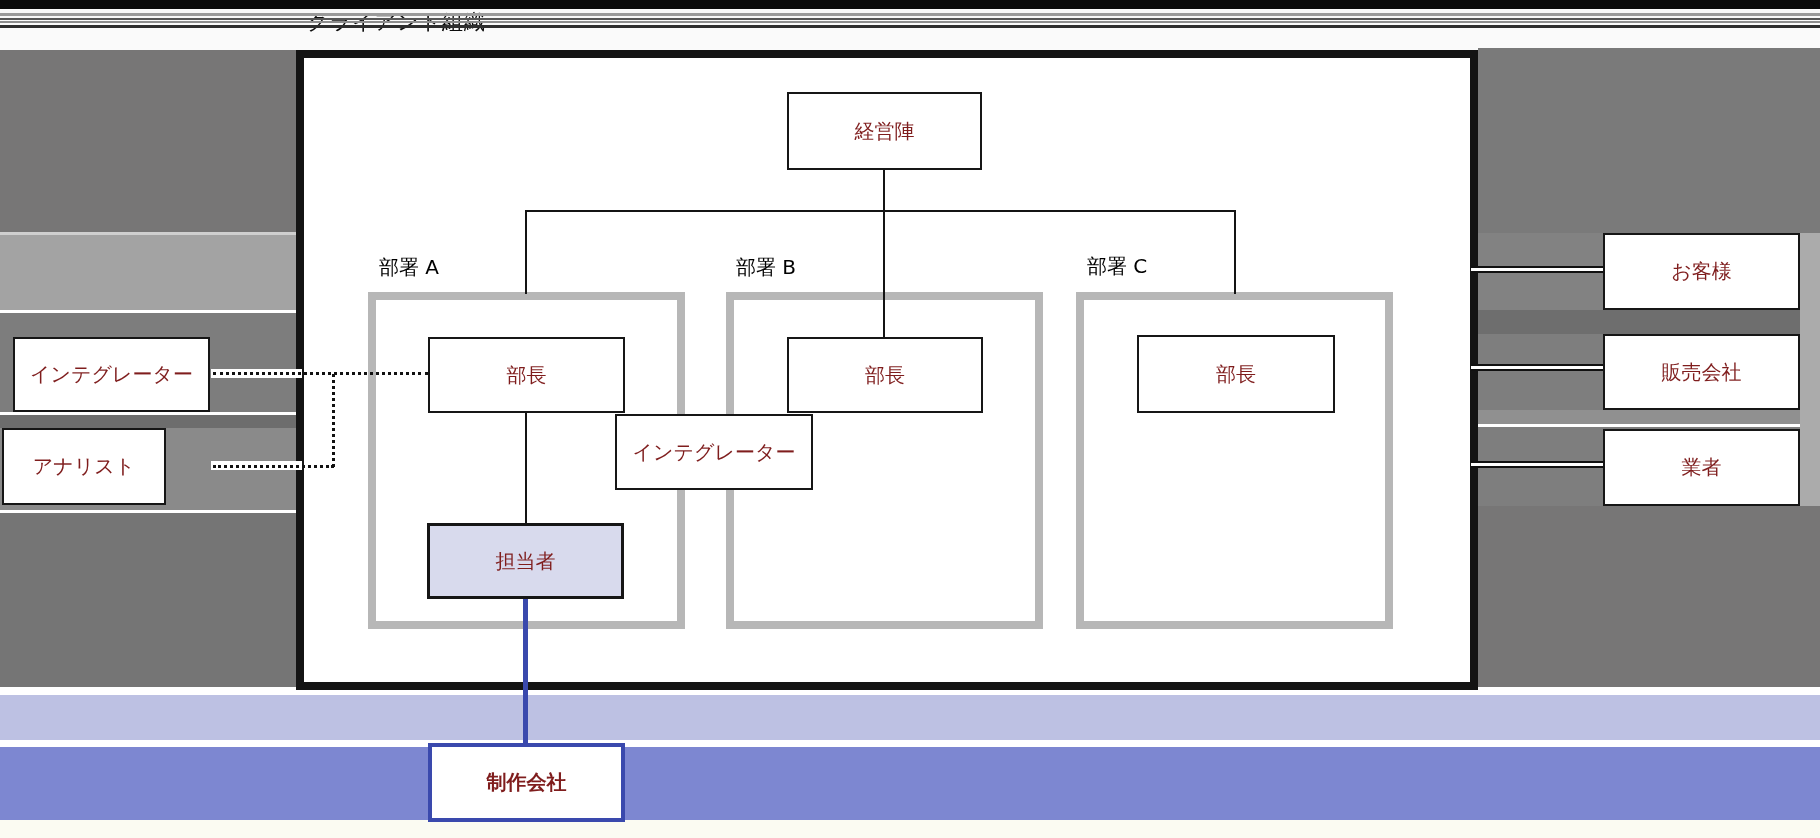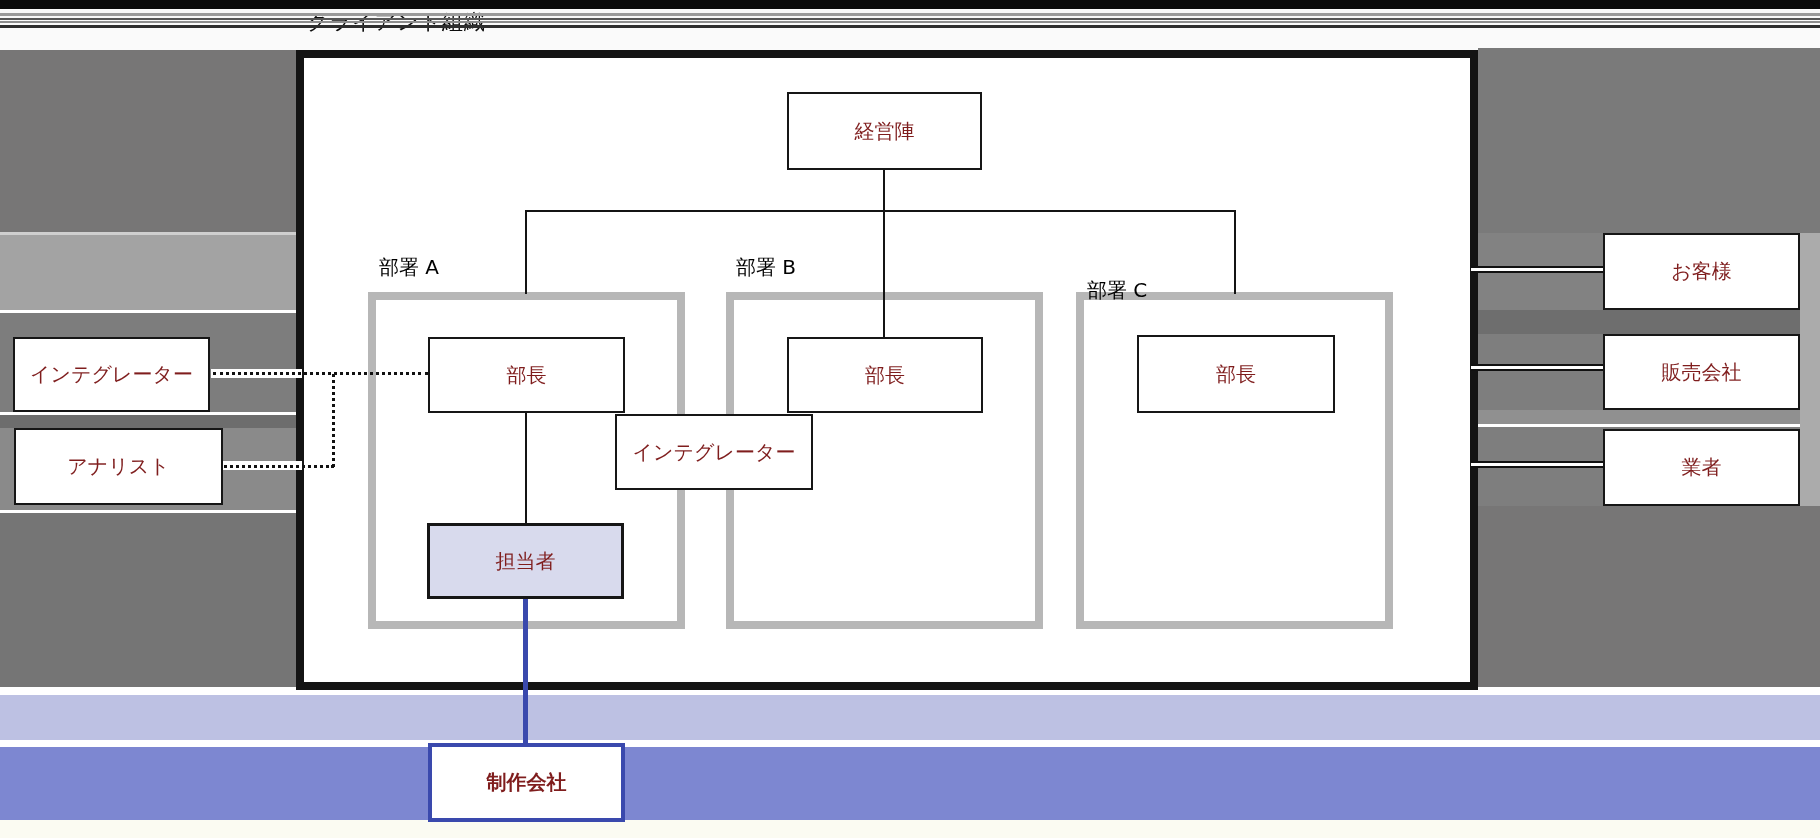--- a/index.html
+++ b/index.html
@@ -65,21 +65,21 @@
 
   <div class="abs" style="left:296px;top:50px;width:1182px;height:640px;background:#ffffff;
               border:8px solid #141414;box-sizing:border-box;z-index:1;"></div>
 
   <div class="gframe" style="left:368px;top:292px;width:317px;height:337px;"></div>
   <div class="gframe" style="left:726px;top:292px;width:317px;height:337px;"></div>
   <div class="gframe" style="left:1076px;top:292px;width:317px;height:337px;"></div>
 
   <div class="glabel" style="left:379px;top:254px;">部署 A</div>
   <div class="glabel" style="left:736px;top:254px;">部署 B</div>
-  <div class="glabel" style="left:1087px;top:253px;margin-top:24px;">部署 C</div>
+  <div class="glabel" style="left:1087px;top:253px;">部署 C</div>
 
   <div class="line" style="left:883px;top:170px;width:2px;height:40px;"></div>
   <div class="line" style="left:525px;top:210px;width:711px;height:2px;"></div>
   <div class="line" style="left:525px;top:210px;width:2px;height:84px;"></div>
   <div class="line" style="left:883px;top:210px;width:2px;height:127px;"></div>
   <div class="line" style="left:1234px;top:210px;width:2px;height:84px;"></div>
   <div class="line" style="left:525px;top:413px;width:2px;height:110px;"></div>
 
   <div class="whitestreak" style="left:211px;top:369px;width:91px;height:9px;"></div>
   <div class="whitestreak" style="left:211px;top:461px;width:91px;height:9px;"></div>
@@ -112,21 +112,21 @@
     <span>インテグレーター</span>
   </div>
 
   <div class="node" style="left:427px;top:523px;width:197px;height:76px;background:#d8daed;border-width:3px;">
     <span>担当者</span>
   </div>
 
   <div class="node" style="left:13px;top:337px;width:197px;height:75px;">
     <span>インテグレーター</span>
   </div>
-  <div class="node" style="left:14px;top:428px;width:209px;height:77px;">
+  <div class="node" style="left:2px;top:428px;width:164px;height:77px;">
     <span>アナリスト</span>
   </div>
 
   <div class="node" style="left:1603px;top:334px;width:197px;height:76px;">
     <span>販売会社</span>
   </div>
   <div class="node" style="left:1603px;top:233px;width:197px;height:77px;">
     <span>お客様</span>
   </div>
   <div class="node" style="left:428px;top:743px;width:197px;height:79px;border:4px solid #3a49ad;font-weight:bold;z-index:5;">

